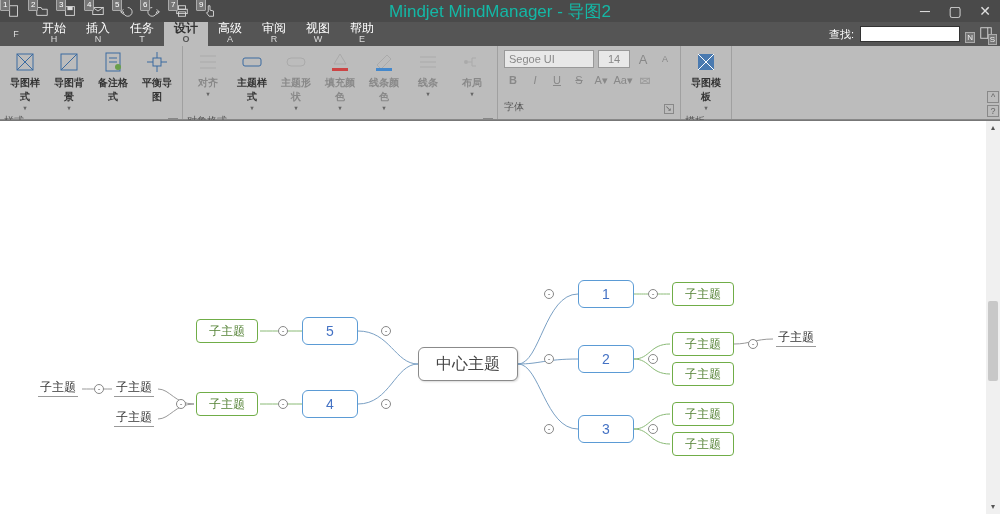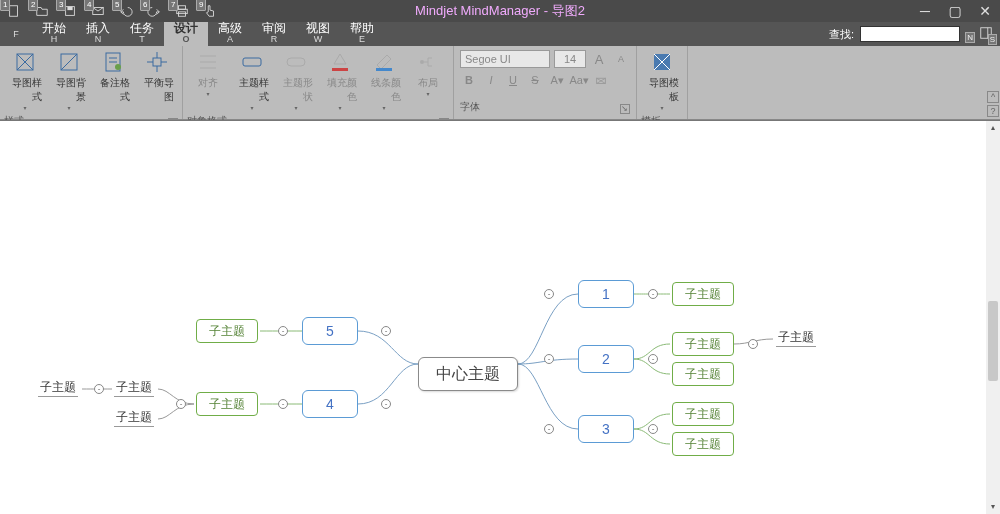--- a/index.html
+++ b/index.html
@@ -4,21 +4,21 @@
 <style>
 * { box-sizing: border-box; margin: 0; padding: 0; font-family: "Microsoft YaHei", sans-serif; }
 body { width: 1000px; height: 514px; overflow: hidden; background: #fff; font-size: 11px; }
 
 
 .titlebar { height: 22px; background: #4a4a4a; color: #ccc; display: flex; align-items: center; position: relative; }
 .qat { display: flex; align-items: center; height: 100%; }
 .qat-item { position: relative; width: 28px; height: 22px; display: flex; align-items: center; justify-content: center; color: #e0e0e0; }
 .qat-item .num { position: absolute; top: -1px; left: 0; background: #767676; color: #fff; font-size: 8px; padding: 0 2px; line-height: 10px; border:1px solid #aaa; border-radius:1px;}
 .qat-item svg { width: 14px; height: 14px; }
-.title-text { position: absolute; left: 50%; transform: translateX(-50%); font-size: 13px; color: #f0abfc; }
+.title-text { position: absolute; left: 50%; transform: translateX(-50%); font-size: 17px; color: #14b8a6; }
 .win-controls { margin-left: auto; display: flex; }
 .win-btn { width: 30px; height: 22px; display: flex; align-items: center; justify-content: center; color: #e0e0e0; font-size: 14px; }
 
 
 .menubar { height: 24px; background: #555; color: #fff; display: flex; align-items: stretch; font-size: 12px; }
 .menutab { position: relative; padding: 0 10px; display: flex; flex-direction: column; align-items: center; justify-content: center; line-height: 11px; }
 .menutab.active { background: #bcbcbc; color: #333; font-weight: bold; }
 .menutab .key { font-size: 9px; color: #ddd; }
 .menutab.active .key { color: #555; }
 .menu-right { margin-left: auto; display: flex; align-items: center; padding-right: 4px; gap: 2px; }
@@ -26,21 +26,21 @@
 .search-input { width: 100px; height: 16px; font-size: 11px; padding: 0 2px; border: 1px solid #333; background: #fff; }
 .menu-right-icon { color:#eee; position:relative; padding:0 3px;}
 .menu-right-icon .key { position:absolute; bottom:-2px; right:-1px; font-size:8px; background:#767676; border:1px solid #aaa; padding:0 1px;}
 
 
 .ribbon { height: 74px; background: #bcbcbc; border-bottom: 1px solid #888; display: flex; }
 .ribbon-group { border-right: 1px solid #a0a0a0; display: flex; flex-direction: column; padding: 2px 4px 0 4px; }
 .ribbon-group-content { flex: 1; display: flex; align-items: flex-start; gap: 2px; }
 .ribbon-group-label { font-size: 10px; color: #555; text-align: left; padding: 1px 0; position: relative; }
 .ribbon-group-label .launcher { position: absolute; right: 0; bottom: 1px; width: 10px; height: 10px; border: 1px solid #888; font-size: 8px; line-height: 8px; color: #666; }
-.ribbon-btn { display: flex; flex-direction: column; align-items: center; padding: 2px 4px; gap: 2px; color: #333; font-size: 10px; text-align: right; width: 42px; }
+.ribbon-btn { display: flex; flex-direction: column; align-items: center; padding: 2px 4px; gap: 2px; color: #333; font-size: 10px; text-align: center; width: 42px; font-weight: bold; }
 .ribbon-btn.disabled { color: #888; }
 .ribbon-btn svg { width: 24px; height: 24px; }
 .ribbon-btn .caret { font-size: 6px; color: #666; margin-top:-2px;}
 .font-group { padding: 4px 6px; }
 .font-row { display: flex; gap: 4px; align-items: center; margin-bottom: 3px; }
 .font-input { width: 90px; height: 18px; border: 1px solid #999; background: #e8e8e8; color: #888; font-size: 11px; padding: 0 4px; }
 .font-size { width: 32px; height: 18px; border: 1px solid #999; background: #e8e8e8; color: #888; font-size: 11px; text-align: center; }
 .font-btn { width: 18px; height: 18px; display: flex; align-items: center; justify-content: center; color: #888; border: none; font-size: 11px; }
 .ribbon-end { margin-left: auto; width: 14px; display:flex; flex-direction:column; justify-content:flex-end; align-items:center; padding-bottom:2px; gap:2px;}
 .ribbon-end div { width:12px; height:12px; border:1px solid #888; color:#666; font-size:9px; line-height:10px; text-align:center;}
@@ -249,20 +249,27 @@
           </svg>
           <span>填充颜色</span>
           <span class="caret">▾</span>
         </div>
       <div class="ribbon-btn disabled">
           <svg viewBox="0 0 24 24">
             <path d="M5 15L15 5l4 4L9 19z" fill="none" stroke="#aaa"></path>
             <rect x="4" y="18" width="16" height="3" fill="#48c"></rect>
           </svg>
           <span>线条颜色</span>
+          <span class="caret">▾</span>
+        </div>
+      <div class="ribbon-btn disabled">
+          <svg viewBox="0 0 24 24">
+            <path d="M4 7h16M4 12h16M4 17h16" stroke="#aaa"></path>
+          </svg>
+          <span>线条</span>
           <span class="caret">▾</span>
         </div>
       <div class="ribbon-btn disabled">
           <svg viewBox="0 0 24 24">
             <circle cx="6" cy="12" r="2" fill="#aaa"></circle>
             <path d="M8 12h4M12 8v8M12 8h4M12 16h4" stroke="#aaa"></path>
           </svg>
           <span>布局</span>
           <span class="caret">▾</span>
         </div>
@@ -344,21 +351,21 @@
 
       <path d="M302 210 C285 210 280 210 260 210" class="green"></path>
 
       <path d="M302 283 C285 283 280 283 260 283" class="green"></path>
 
       <path d="M194 283 C175 283 170 268 158 268" class="gray"></path>
       <path d="M194 283 C175 283 170 298 158 298" class="gray"></path>
       <path d="M112 268 C98 268 95 268 82 268" class="gray"></path>
     </svg>
 
-    <div class="node center-node" style="top:236px;">中心主题</div>
+    <div class="node center-node" style="top:226px;">中心主题</div>
 
     <div class="node main-node" style="left:578px; top:159px;">1</div>
     <div class="node main-node" style="left:578px; top:224px;">2</div>
     <div class="node main-node" style="left:578px; top:294px;">3</div>
 
     <div class="node sub-node" style="left:672px; top:161px;">子主题</div>
     <div class="node sub-node" style="left:672px; top:211px;">子主题</div>
     <div class="node sub-node" style="left:672px; top:241px;">子主题</div>
     <div class="node sub-node" style="left:672px; top:281px;">子主题</div>
     <div class="node sub-node" style="left:672px; top:311px;">子主题</div>

